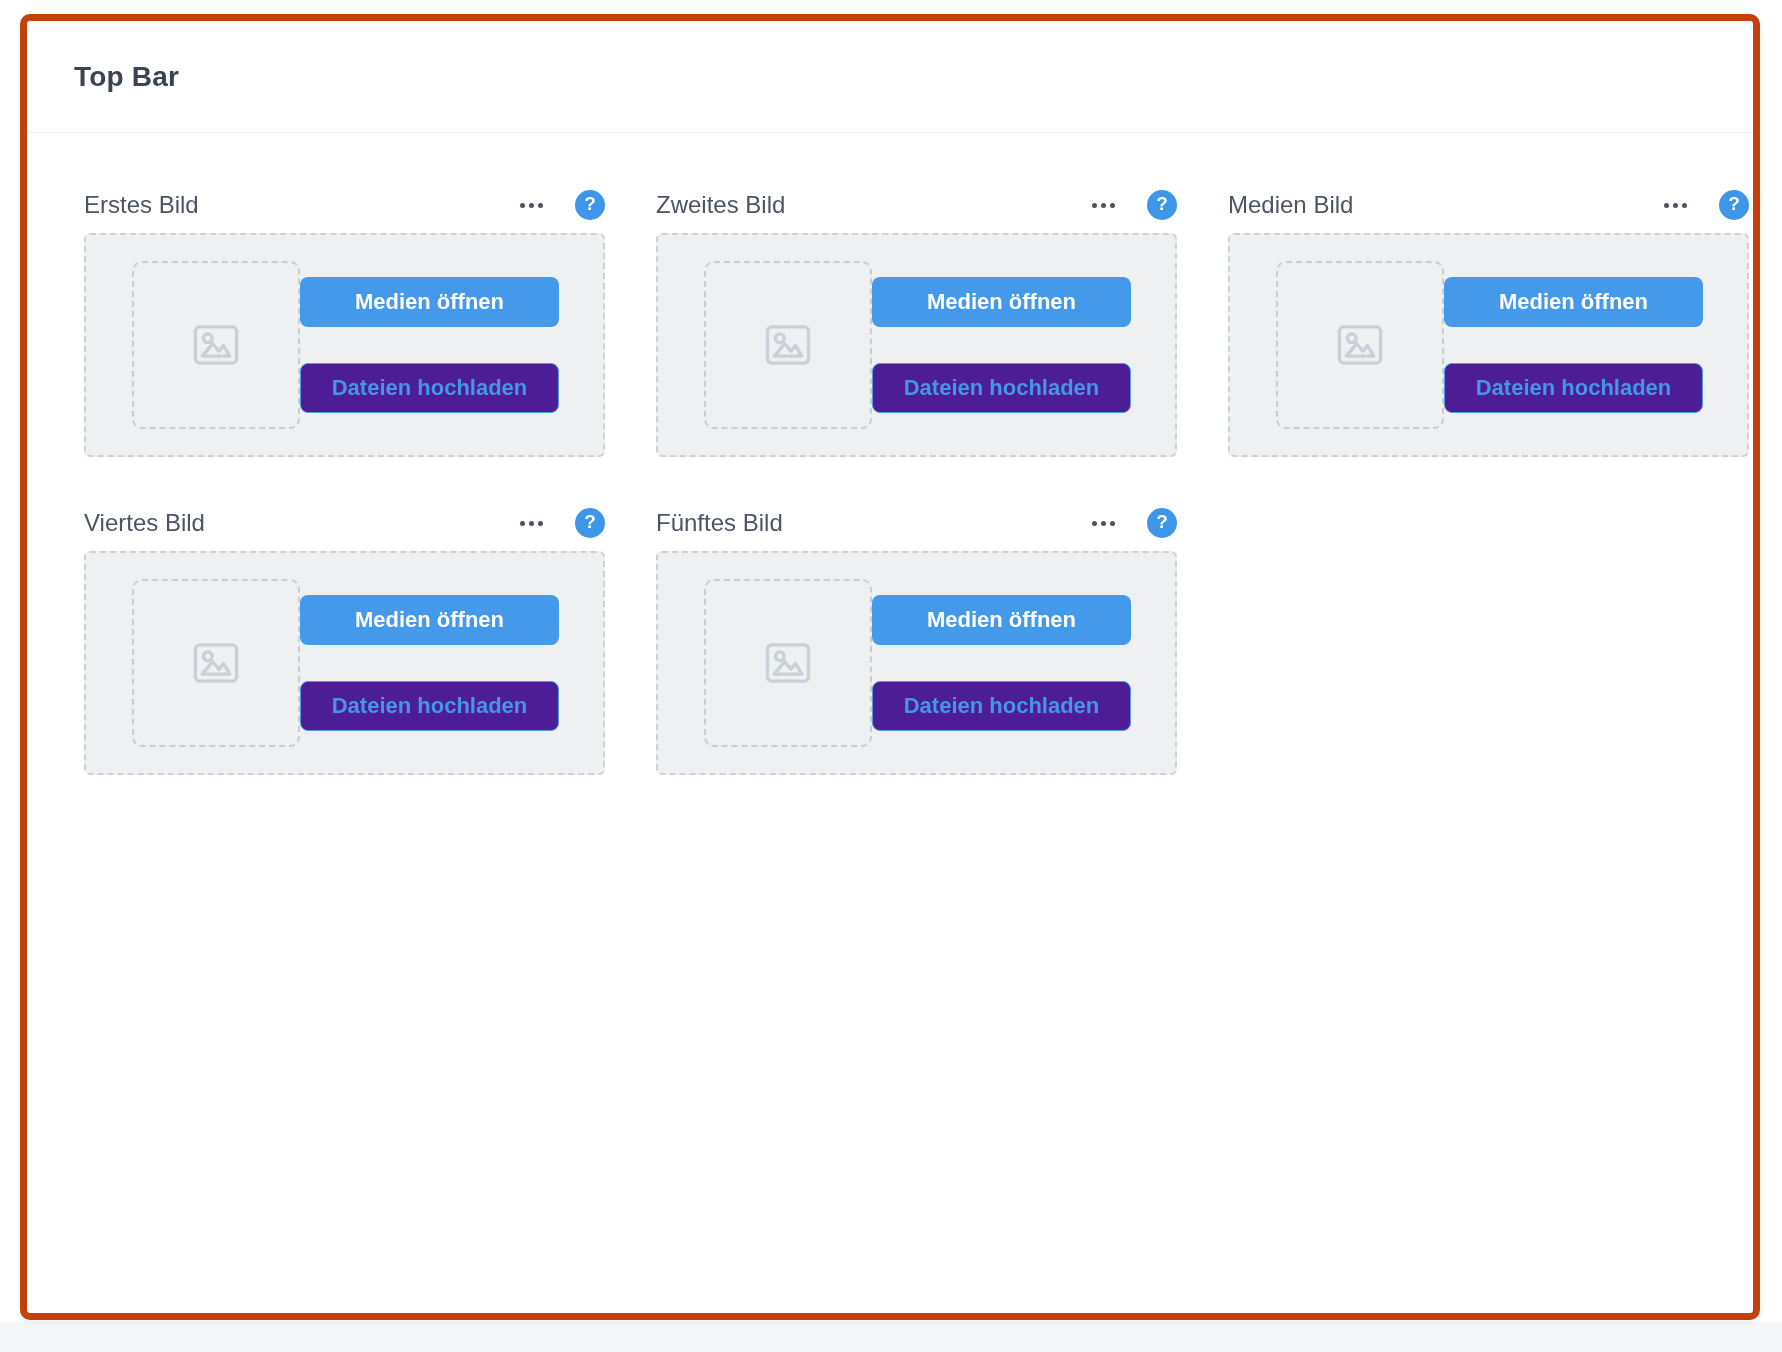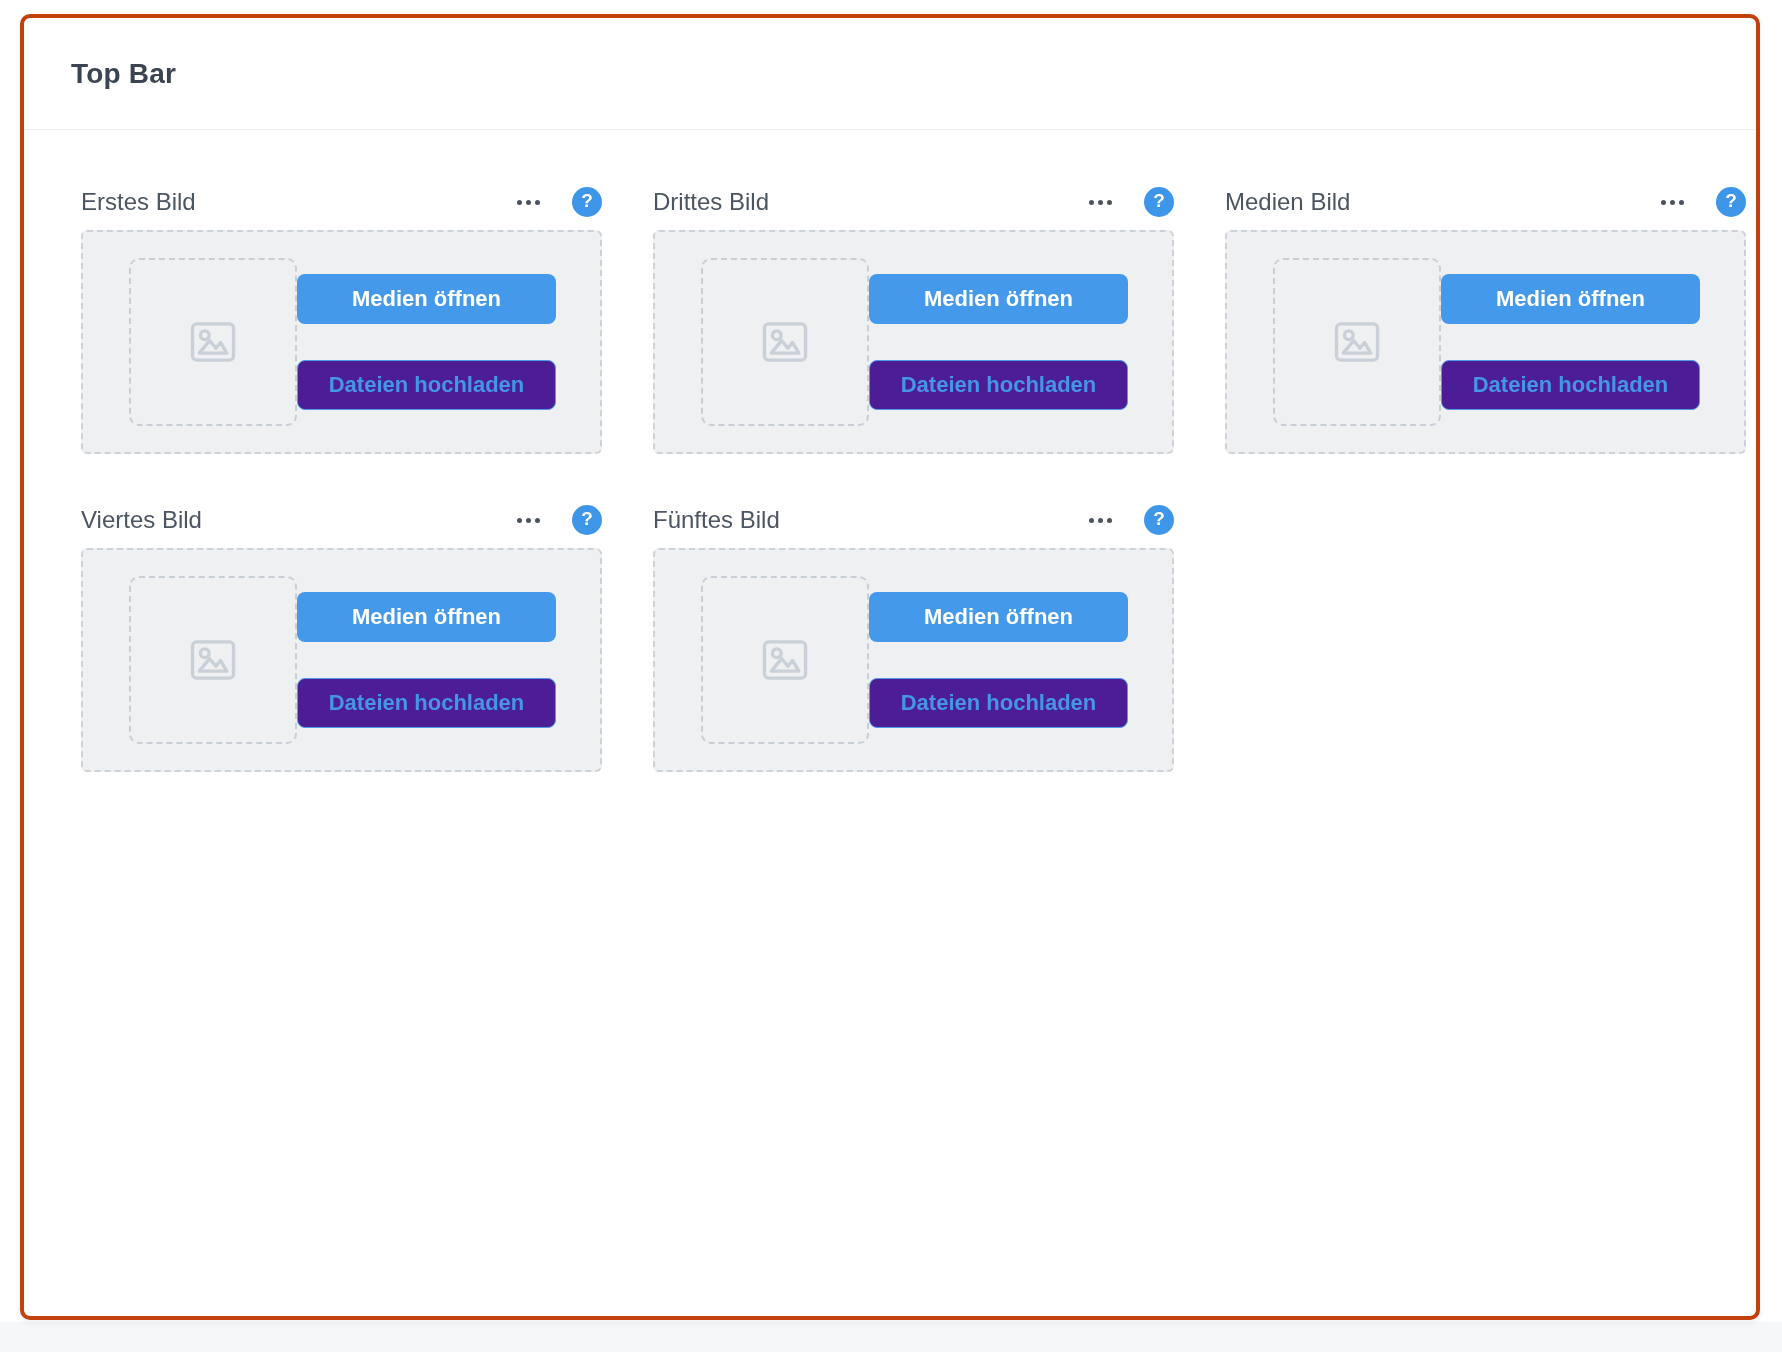--- a/index.html
+++ b/index.html
@@ -11,21 +11,21 @@
     overflow: hidden;
   }
   .page-footer-strip {
     position: absolute; left: 0; right: 0; bottom: 0;
     height: 30px; background: #f6f7f8;
   }
   .card {
     position: absolute; left: 20px; top: 14px;
     width: 1740px; height: 1306px;
     background: #ffffff;
-    border: 4px solid #c2410c;
+    border: 7px solid #c2410c;
     border-radius: 10px;
     box-shadow: 0 3px 6px rgba(20,22,26,0.07);
     z-index: 1;
   }
   .topbar {
     height: 112px;
     display: flex; align-items: center;
     padding: 0 47px;
     border-bottom: 1px solid #eef0f1;
   }
@@ -143,21 +143,21 @@
           </div>
           <div class="btn-col">
             <button class="btn btn-primary">Medien öffnen</button>
             <button class="btn btn-secondary">Dateien hochladen</button>
           </div>
         </div>
       </div>
 
       <div class="field">
         <div class="field-header">
-          <span class="field-label">Drittes Bild</span>
+          <span class="field-label">Zweites Bild</span>
           <span class="field-actions">
             <button class="menu-btn">
               <span class="dot"></span>
                 <span class="dot"></span>
                 <span class="dot"></span>
             </button>
             <button class="help-btn">
               <span>?</span>
             </button>
           </span>

